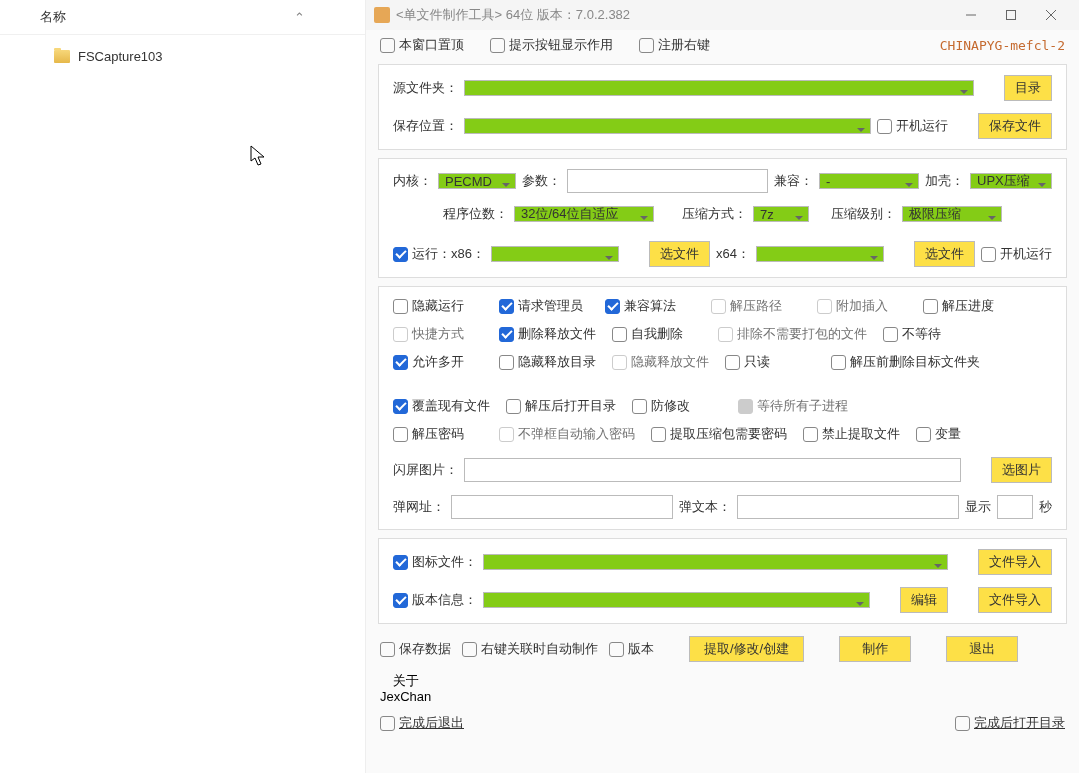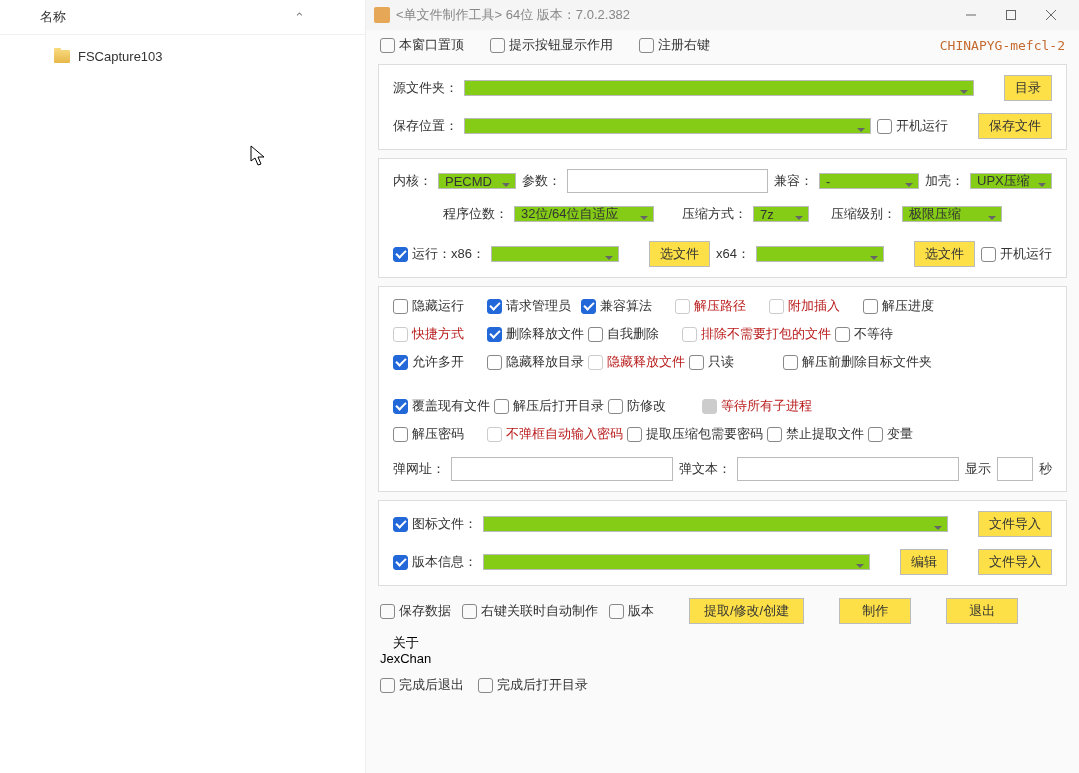--- a/index.html
+++ b/index.html
@@ -32,29 +32,29 @@
 .combo { border: 1px solid #bbb; background: #84cc16; height: 16px; padding: 0 18px 0 6px; position: relative; display: inline-flex; align-items: center; }
 .combo::after { content: ""; position: absolute; right: 5px; top: 9px; border: 4px solid transparent; border-top-color: #666; }
 .input { border: 1px solid #bbb; background: #fff; height: 24px; padding: 0 6px; display: inline-flex; align-items: center; }
 .btn { border: 1px solid #bbb; background: #fde047; height: 26px; padding: 0 10px; display: inline-flex; align-items: center; white-space: nowrap; margin-left: 24px; }
 
 .cb { display: inline-flex; align-items: center; gap: 4px; white-space: nowrap; }
 .cb-box { width: 15px; height: 15px; border: 1.5px solid #888; border-radius: 3px; display: inline-flex; align-items: center; justify-content: center; flex-shrink: 0; }
 .cb-box.checked { background: #2268d8; border-color: #2268d8; }
 .cb-box.checked::after { content: ""; width: 4px; height: 8px; border: solid #fff; border-width: 0 2px 2px 0; transform: rotate(45deg); margin-top: -2px; }
 .cb-box.grey { background: #ccc; border-color: #ccc; }
-.cb.disabled { color: #b91c1c; }
+.cb.disabled { color: #737373; }
 .cb.disabled .cb-box { border-color: #ccc; }
 
-.opt-grid { display: flex; flex-wrap: wrap; gap: 10px 4px; }
+.opt-grid { display: flex; flex-wrap: wrap; gap: 10px 16px; }
 .opt-grid .cb { min-width: 90px; }
 
 .bottom-bar { display: flex; align-items: center; padding: 8px 14px; gap: 11px; flex-wrap: wrap; }
 .about { text-align: center; font-size: 12px; color: #000000; line-height: 1.2; }
-.sub-bottom { display: flex; justify-content: flex-start; padding: 2px 14px 8px; gap: 14px; }
+.sub-bottom { display: flex; justify-content: space-between; padding: 2px 14px 8px; gap: 14px; text-decoration: underline; }
 
 .flex1 { flex: 1; }
 </style>
 </head>
 <body>
 
 <div class="left-panel">
   <div class="explorer-header">
     <span class="col-name">名称</span>
     <span class="sort-arrow">⌃</span>
@@ -270,20 +270,25 @@
       <label class="cb">
           <span class="cb-box"></span>
           <span>禁止提取文件</span>
         </label>
       <label class="cb">
           <span class="cb-box"></span>
           <span>变量</span>
         </label>
     </div>
     <div class="row">
+      <span class="lbl">闪屏图片：</span>
+      <span class="input flex1"></span>
+      <span class="btn">选图片</span>
+    </div>
+    <div class="row">
       <span class="lbl">弹网址：</span>
       <span class="input flex1"></span>
       <span class="lbl">弹文本：</span>
       <span class="input flex1"></span>
       <span class="lbl">显示</span>
       <span class="input" style="width:36px"></span>
       <span class="lbl">秒</span>
     </div>
   </div>
 

